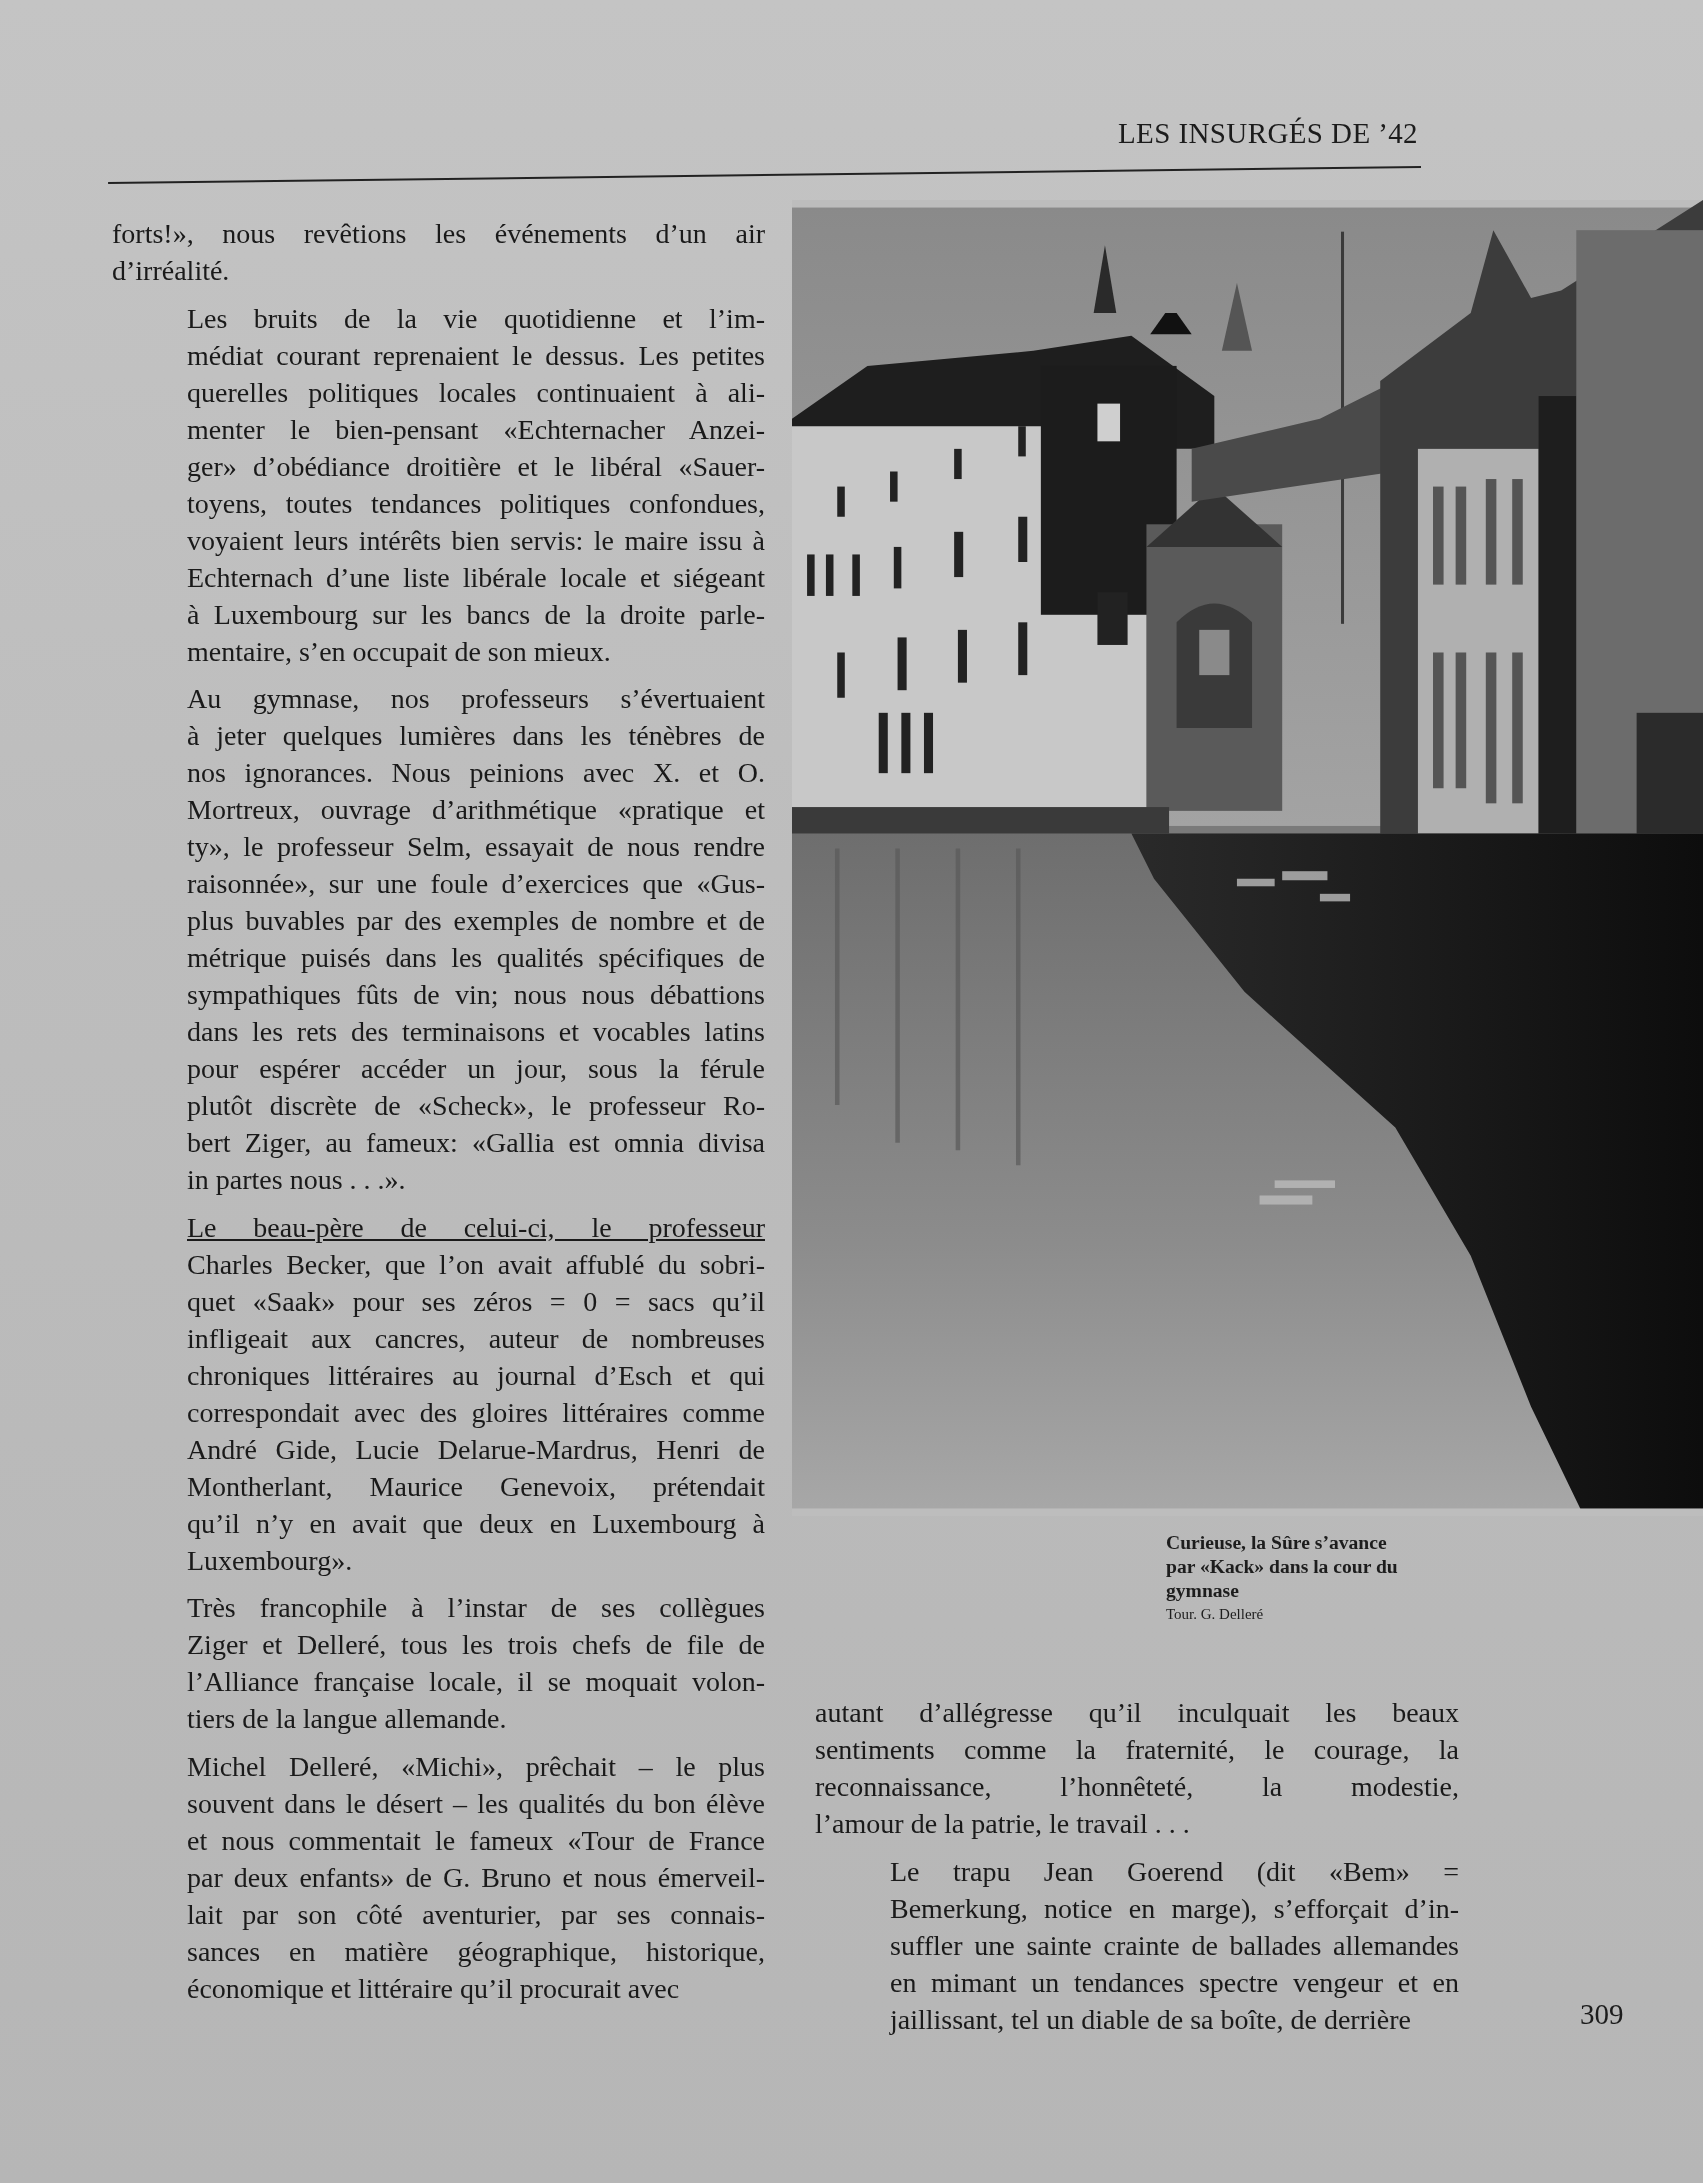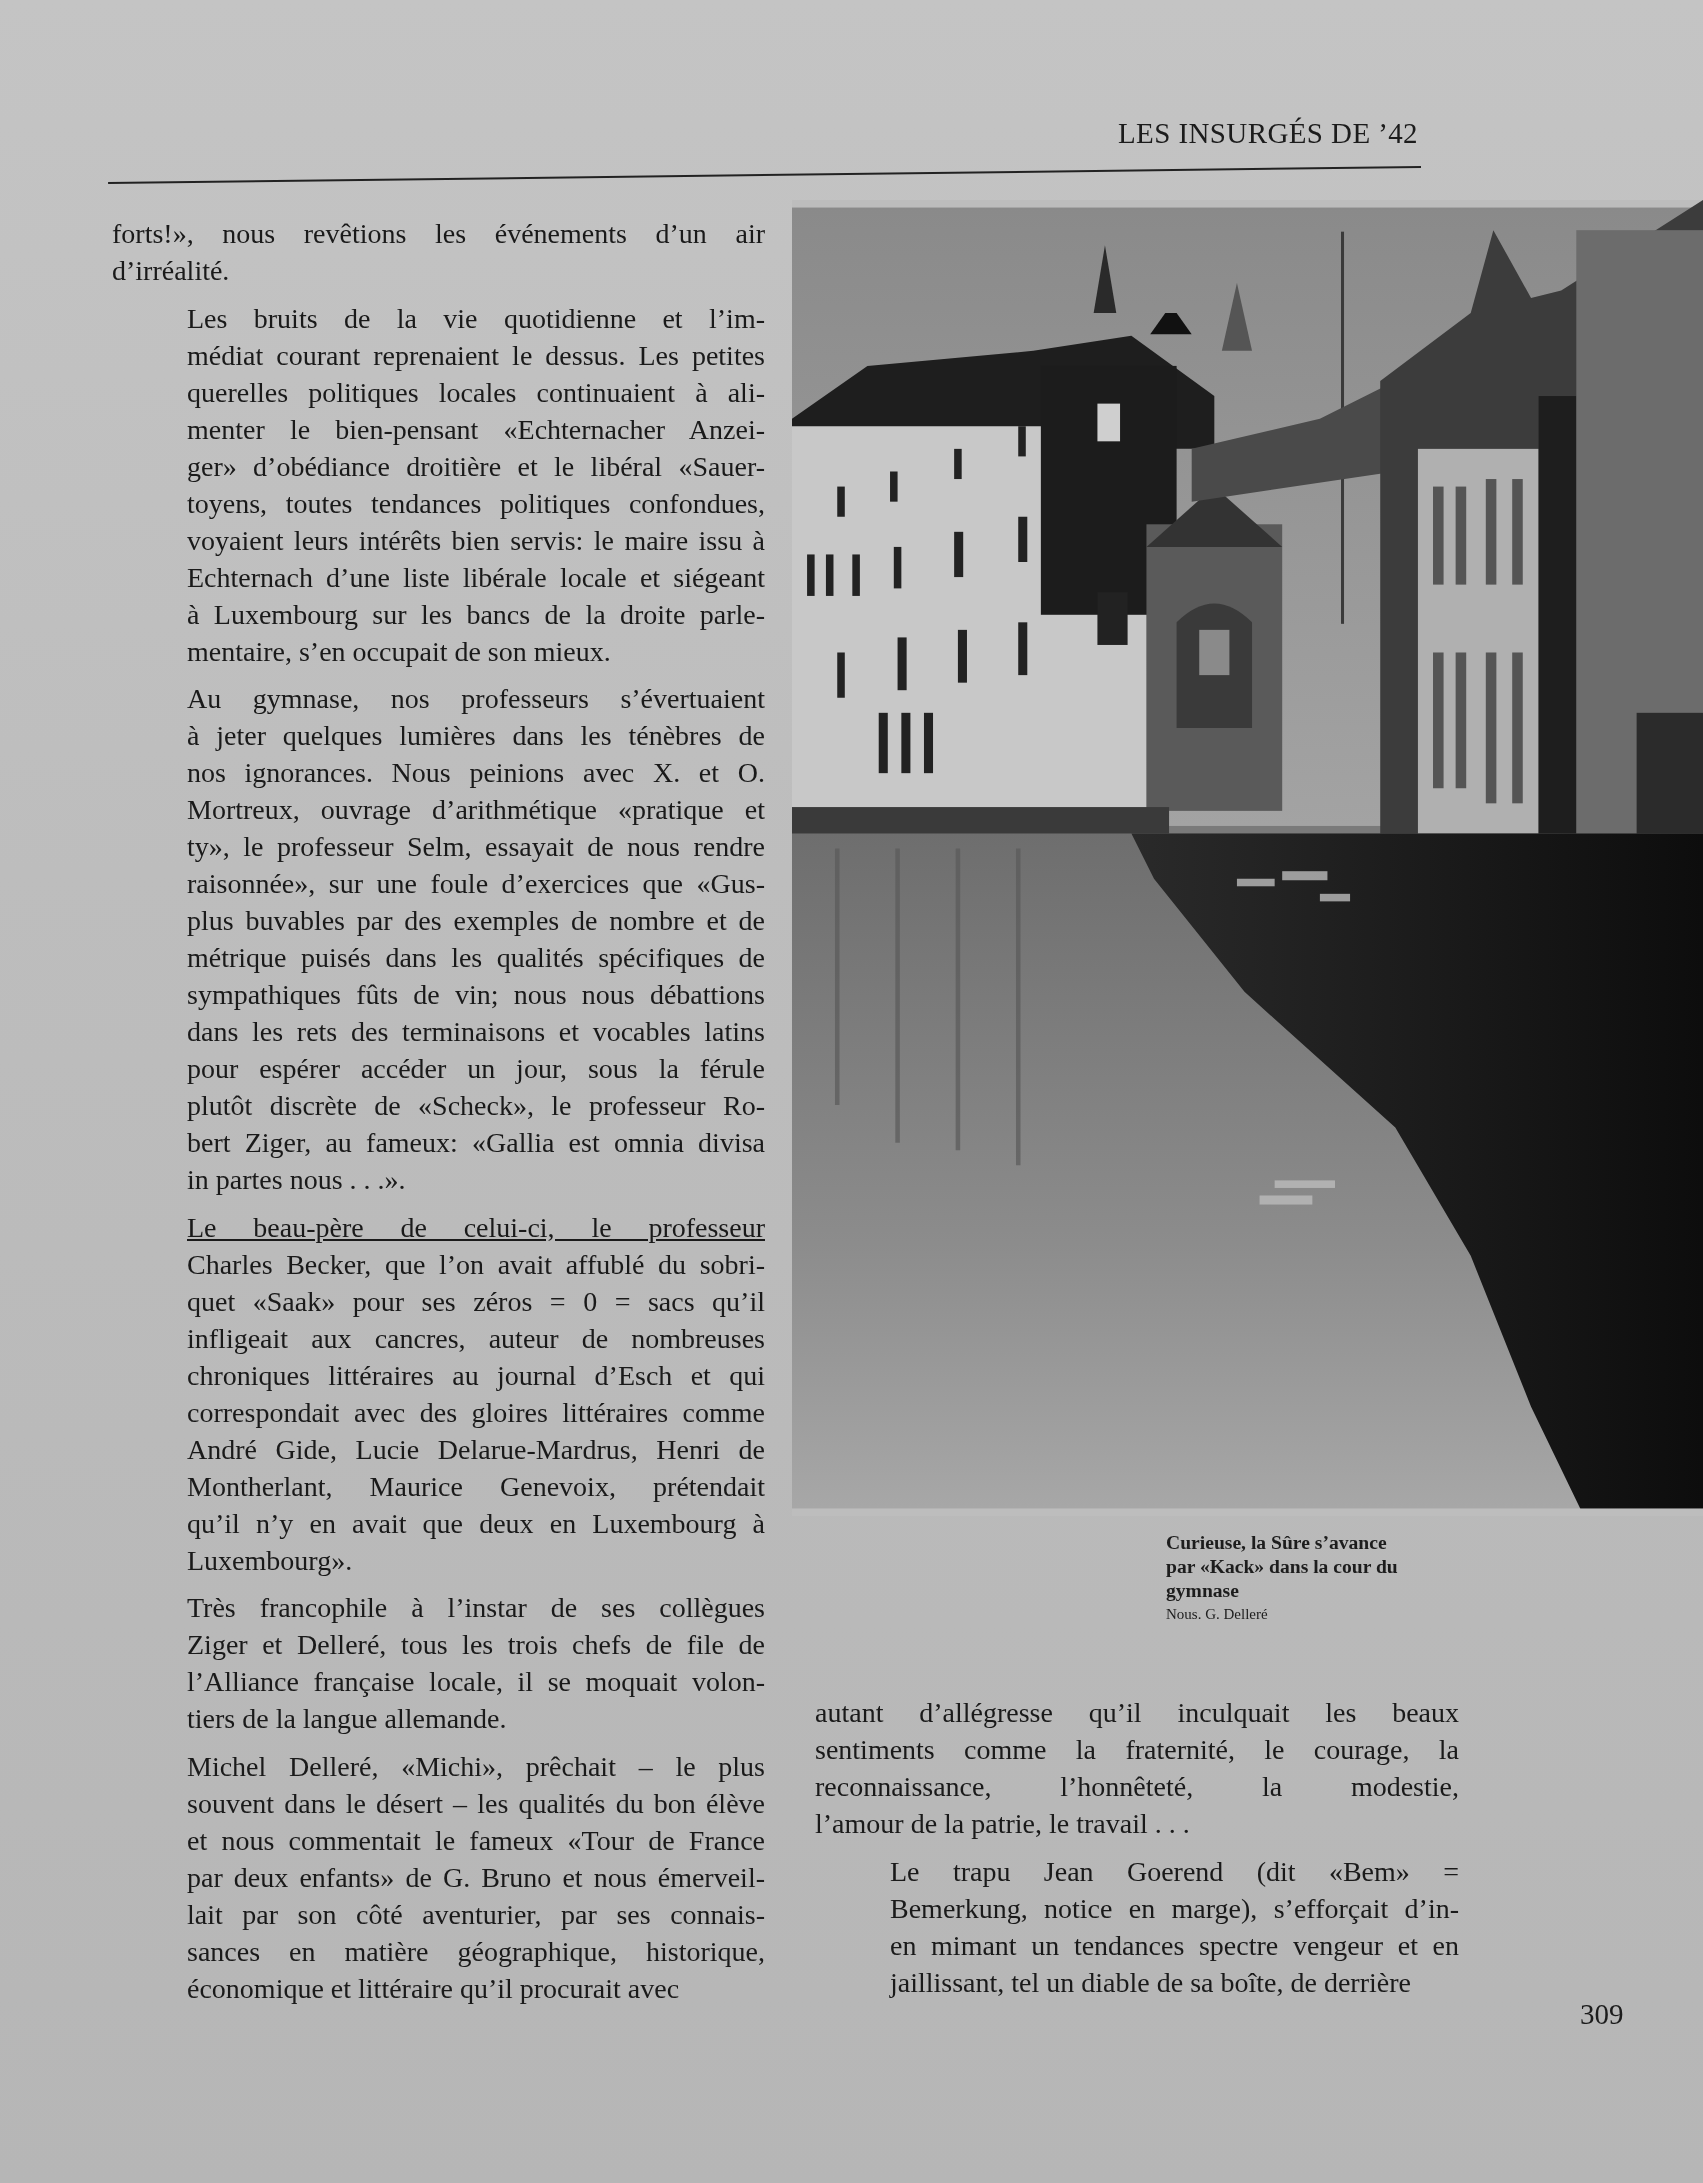--- a/index.html
+++ b/index.html
@@ -218,33 +218,34 @@
       </g>
 
       <rect x="0" y="1735" width="1208" height="10" fill="#bdbdbd"></rect>
     </svg>
   </div>
 
   <div class="caption">
     <div>Curieuse, la Sûre s’avance</div>
     <div>par «Kack» dans la cour du</div>
     <div>gymnase</div>
-    <div class="credit">Nous. G. Delleré</div>
+    <div class="credit">Tour. G. Delleré</div>
   </div>
 
   <div class="col col-right" id="right-col">
       <p>
         <span class="line">autant d’allégresse qu’il inculquait les beaux</span>
         <span class="line">sentiments comme la fraternité, le courage, la</span>
         <span class="line">reconnaissance, l’honnêteté, la modestie,</span>
         <span class="line last">l’amour de la patrie, le travail . . .</span>
       </p>
       <p class="indent">
         <span class="line" style="text-indent: 75px;">Le trapu Jean Goerend (dit «Bem» =</span>
         <span class="line">Bemerkung, notice en marge), s’efforçait d’in-</span>
+        <span class="line">suffler une sainte crainte de ballades allemandes</span>
         <span class="line">en mimant un tendances spectre vengeur et en</span>
         <span class="line last">jaillissant, tel un diable de sa boîte, de derrière</span>
       </p>
     </div>
 
   <div class="page-number">309</div>
 </div>
 
 
 </body></html>

